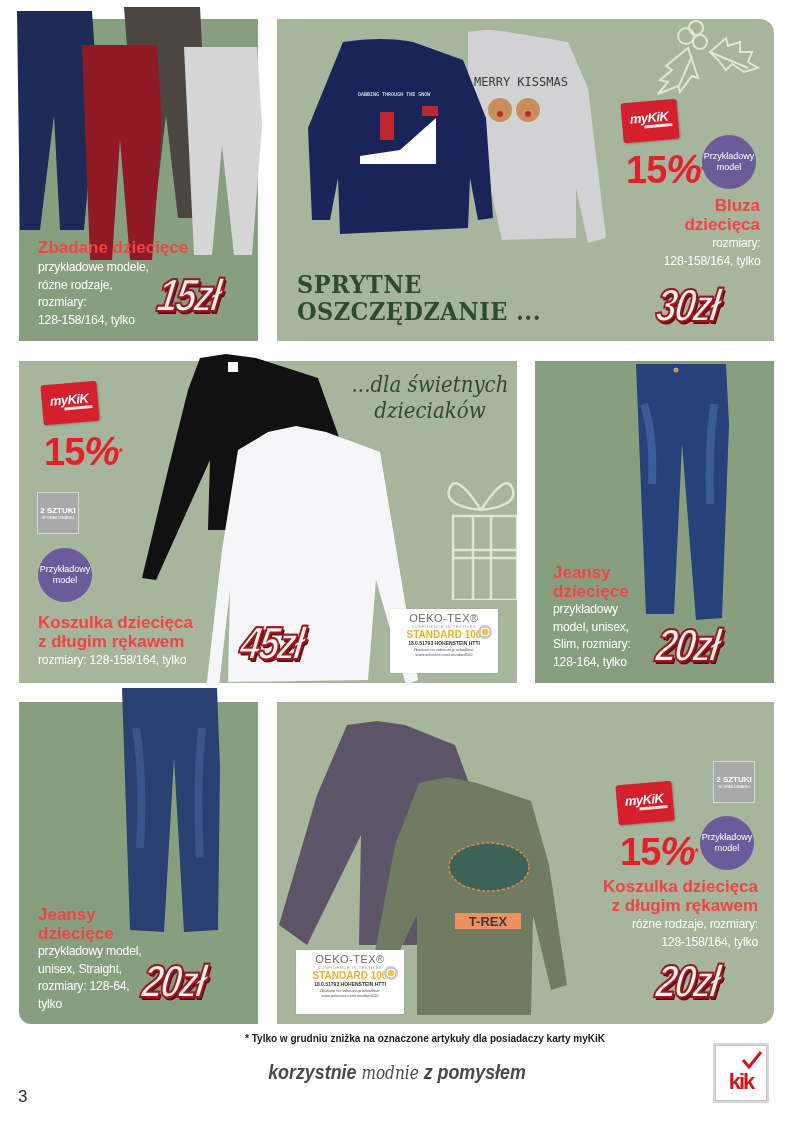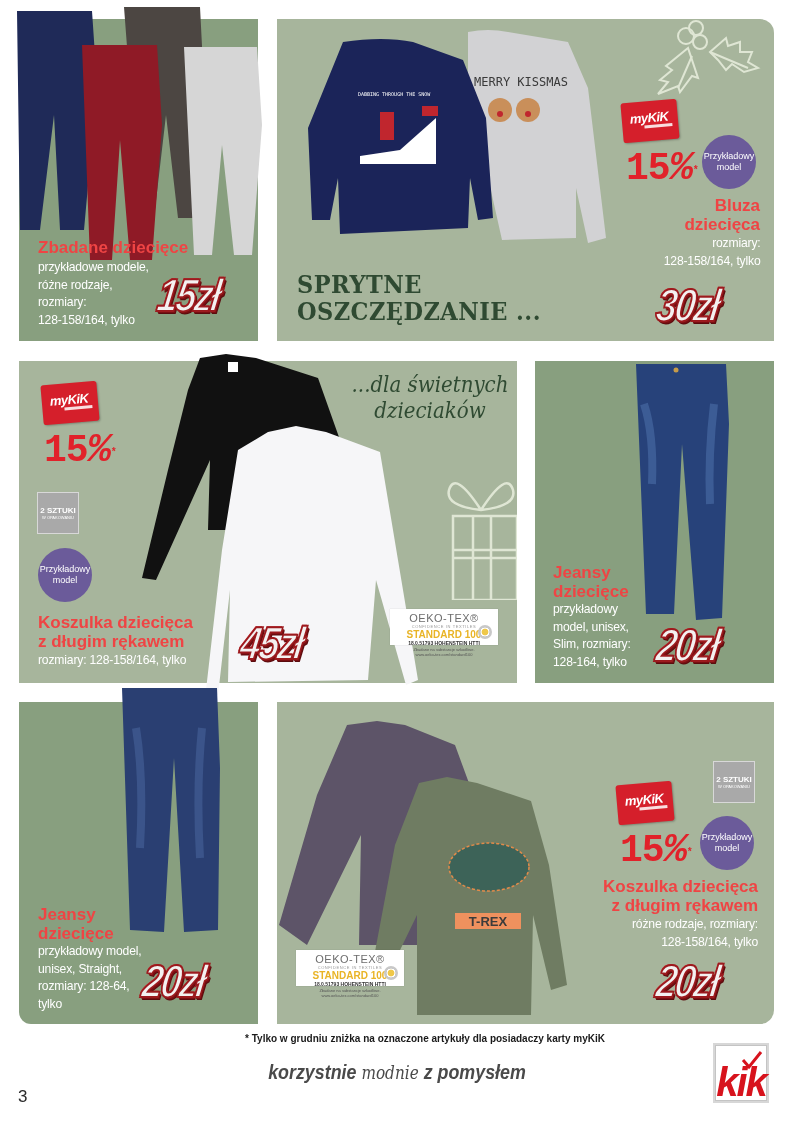--- a/index.html
+++ b/index.html
@@ -26,57 +26,57 @@
     transform-origin: left top;
   }
 
   .mykik {
     position: absolute; width: 56px; height: 40px; background: #d51f2b; border-radius: 3px;
     transform: rotate(-5deg); box-shadow: 1px 1px 2px rgba(0,0,0,0.25);
   }
   .mykik .logo { position: absolute; left: 8px; top: 9px; color: #fff; font-weight: bold; font-style: italic; font-size: 13px; letter-spacing: -0.5px; }
   .mykik .stripe { position: absolute; left: 22px; top: 24px; width: 28px; height: 3px; background: #ffffff; opacity: 0.85; }
 
-  .pct { position: absolute; color: #e1222a; font-weight: bold; font-size: 38px; line-height: 38px; letter-spacing: -1px; font-family: Liberation Mono, monospace; }
+  .pct { position: absolute; color: #e1222a; font-weight: bold; font-size: 38px; line-height: 38px; letter-spacing: -1px; }
   .pct .sign { font-style: italic; font-size: 40px; }
   .pct .star { font-size: 10px; vertical-align: top; position: relative; top: 2px; color: #e1222a; }
 
   .badge {
     position: absolute; width: 54px; height: 54px; border-radius: 50%; background: #6b5b9a;
     color: #ffffff; font-size: 9px; line-height: 11px; text-align: center; display: flex; align-items: center; justify-content: center;
   }
 
   .sztuki {
     position: absolute; width: 42px; height: 42px; background: #a9a9a9; border: 1px solid #d8d8d8;
     color: #ffffff; text-align: center; font-weight: bold; font-size: 8px; line-height: 9px;
     display: flex; flex-direction: column; justify-content: center; align-items: center;
   }
   .sztuki .sub { font-size: 4px; font-weight: normal; line-height: 5px; }
 
   .oeko {
-    position: absolute; width: 108px; height: 36px; background: #ffffff; text-align: center;
+    position: absolute; width: 108px; height: 64px; background: #ffffff; text-align: center;
     padding-top: 3px; box-shadow: 0 0 1px rgba(0,0,0,0.2);
   }
   .oeko .t1 { font-size: 11px; color: #6d6d6d; letter-spacing: 0.5px; line-height: 12px; }
   .oeko .t2 { font-size: 4px; color: #999; letter-spacing: 0.6px; line-height: 5px; }
   .oeko .t3 { font-size: 10px; color: #e9b426; font-weight: bold; line-height: 11px; }
   .oeko .t4 { font-size: 5px; color: #333; font-weight: bold; line-height: 7px; }
   .oeko .t5 { font-size: 4px; color: #555; line-height: 5px; }
   .oeko .sun { position: absolute; right: 6px; top: 16px; width: 14px; height: 14px; border-radius: 50%;
     background: radial-gradient(circle, #efc84a 0 35%, #ffffff 36% 45%, #c8c8c8 46% 100%); }
 
   .slogan-serif { position: absolute; font-family: "DejaVu Serif", serif; font-weight: bold; color: #2f4a32; font-size: 25px; line-height: 27px; letter-spacing: 0.5px; transform: scaleX(0.9); transform-origin: left top; }
   .slogan-script { position: absolute; font-family: "DejaVu Serif", serif; font-style: italic; color: #2f4a32; font-size: 22px; line-height: 26px; text-align: center; transform: scaleX(0.9); }
 
   .footnote { position: absolute; left: 0; width: 794px; top: 1033px; text-align: center; font-size: 10px; font-weight: bold; color: #1a1a1a; margin-left: 28px; }
   .tagline { position: absolute; left: 0; width: 794px; top: 1060px; text-align: center; font-size: 21px; font-weight: bold; font-style: italic; color: #4a4a4a; transform: scaleX(0.85); }
   .tagline .script { font-family: "DejaVu Serif", serif; font-weight: normal; font-size: 18px; }
   .page-num { position: absolute; left: 18px; top: 1087px; font-size: 17px; color: #2a2a2a; }
   .kik-logo { position: absolute; left: 713px; top: 1043px; width: 56px; height: 60px; background: #ffffff; border: 2px solid #d7d7d7; box-shadow: inset 0 0 0 1px #c4c4c4; display: flex; align-items: flex-end; justify-content: center; padding-bottom: 4px; }
-  .kik-logo .word { color: #d7131d; font-size: 40px; font-weight: bold; font-style: italic; letter-spacing: -2px; line-height: 30px; }
+  .kik-logo .word { color: #d7131d; font-size: 22px; font-weight: bold; letter-spacing: -2px; line-height: 30px; }
   .kik-logo .check { position: absolute; left: 26px; top: 5px; }
 </style>
 </head>
 <body>
 
 <div class="panel dark" style="left:19px; top:19px; width:239px; height:322px;">
 </div>
 <div>
   <svg class="garment" style="left:12px; top:5px;" width="250" height="255" viewBox="0 0 250 255">
 

